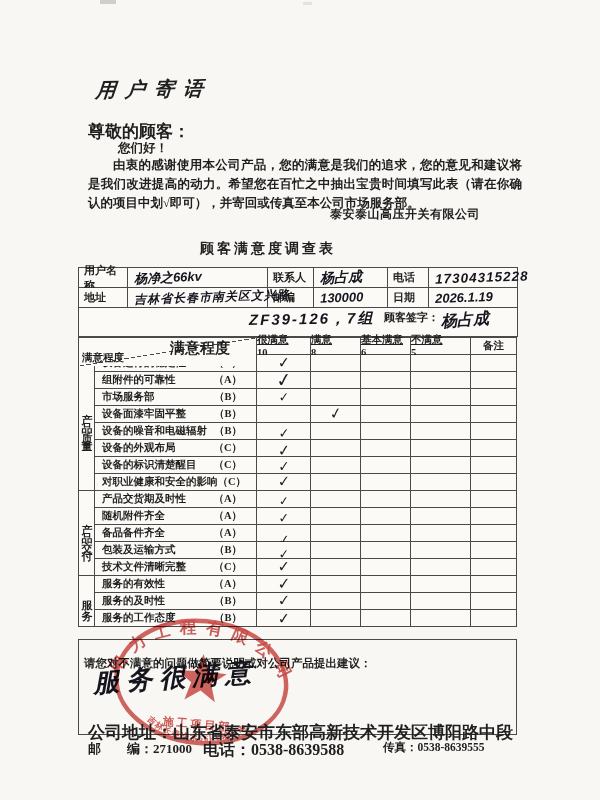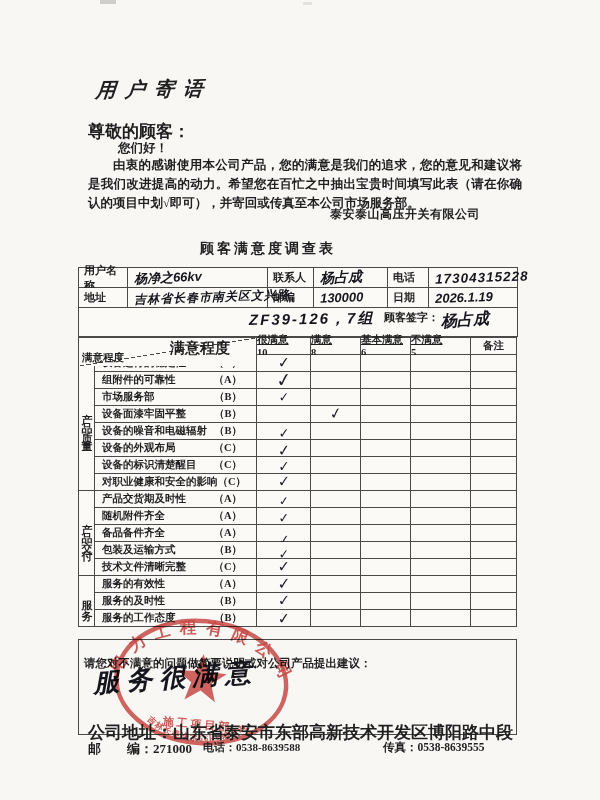--- a/index.html
+++ b/index.html
@@ -85,21 +85,21 @@
   .suggestion-label{font-size:11.5px;font-weight:700;}
   .hw-suggestion{
     position:absolute;left:14px;top:20px;
     font-size:26px;letter-spacing:7px;transform:rotate(-4deg);
   }
   
   #stamp{left:103px;top:606px;mix-blend-mode:multiply;opacity:0.88;transform:rotate(5deg);}
   
   .addr-line{left:88px;top:721px;font-size:17px;font-weight:700;}
   .postal-line{left:88px;top:740px;font-size:13px;font-weight:700;}
-  .phone-line{left:203px;top:740px;font-size:11px;font-weight:700;}
+  .phone-line{left:203px;top:740px;font-size:16px;font-weight:700;}
   .fax-line{left:383px;top:740px;font-size:11.5px;font-weight:700;}
   
   .artifact{background:#cfcecb;}
 </style>
 </head>
 <body>
 
 <div id="page">
 
   <div class="abs artifact" style="left:100px;top:0;width:16px;height:4px;"></div>

